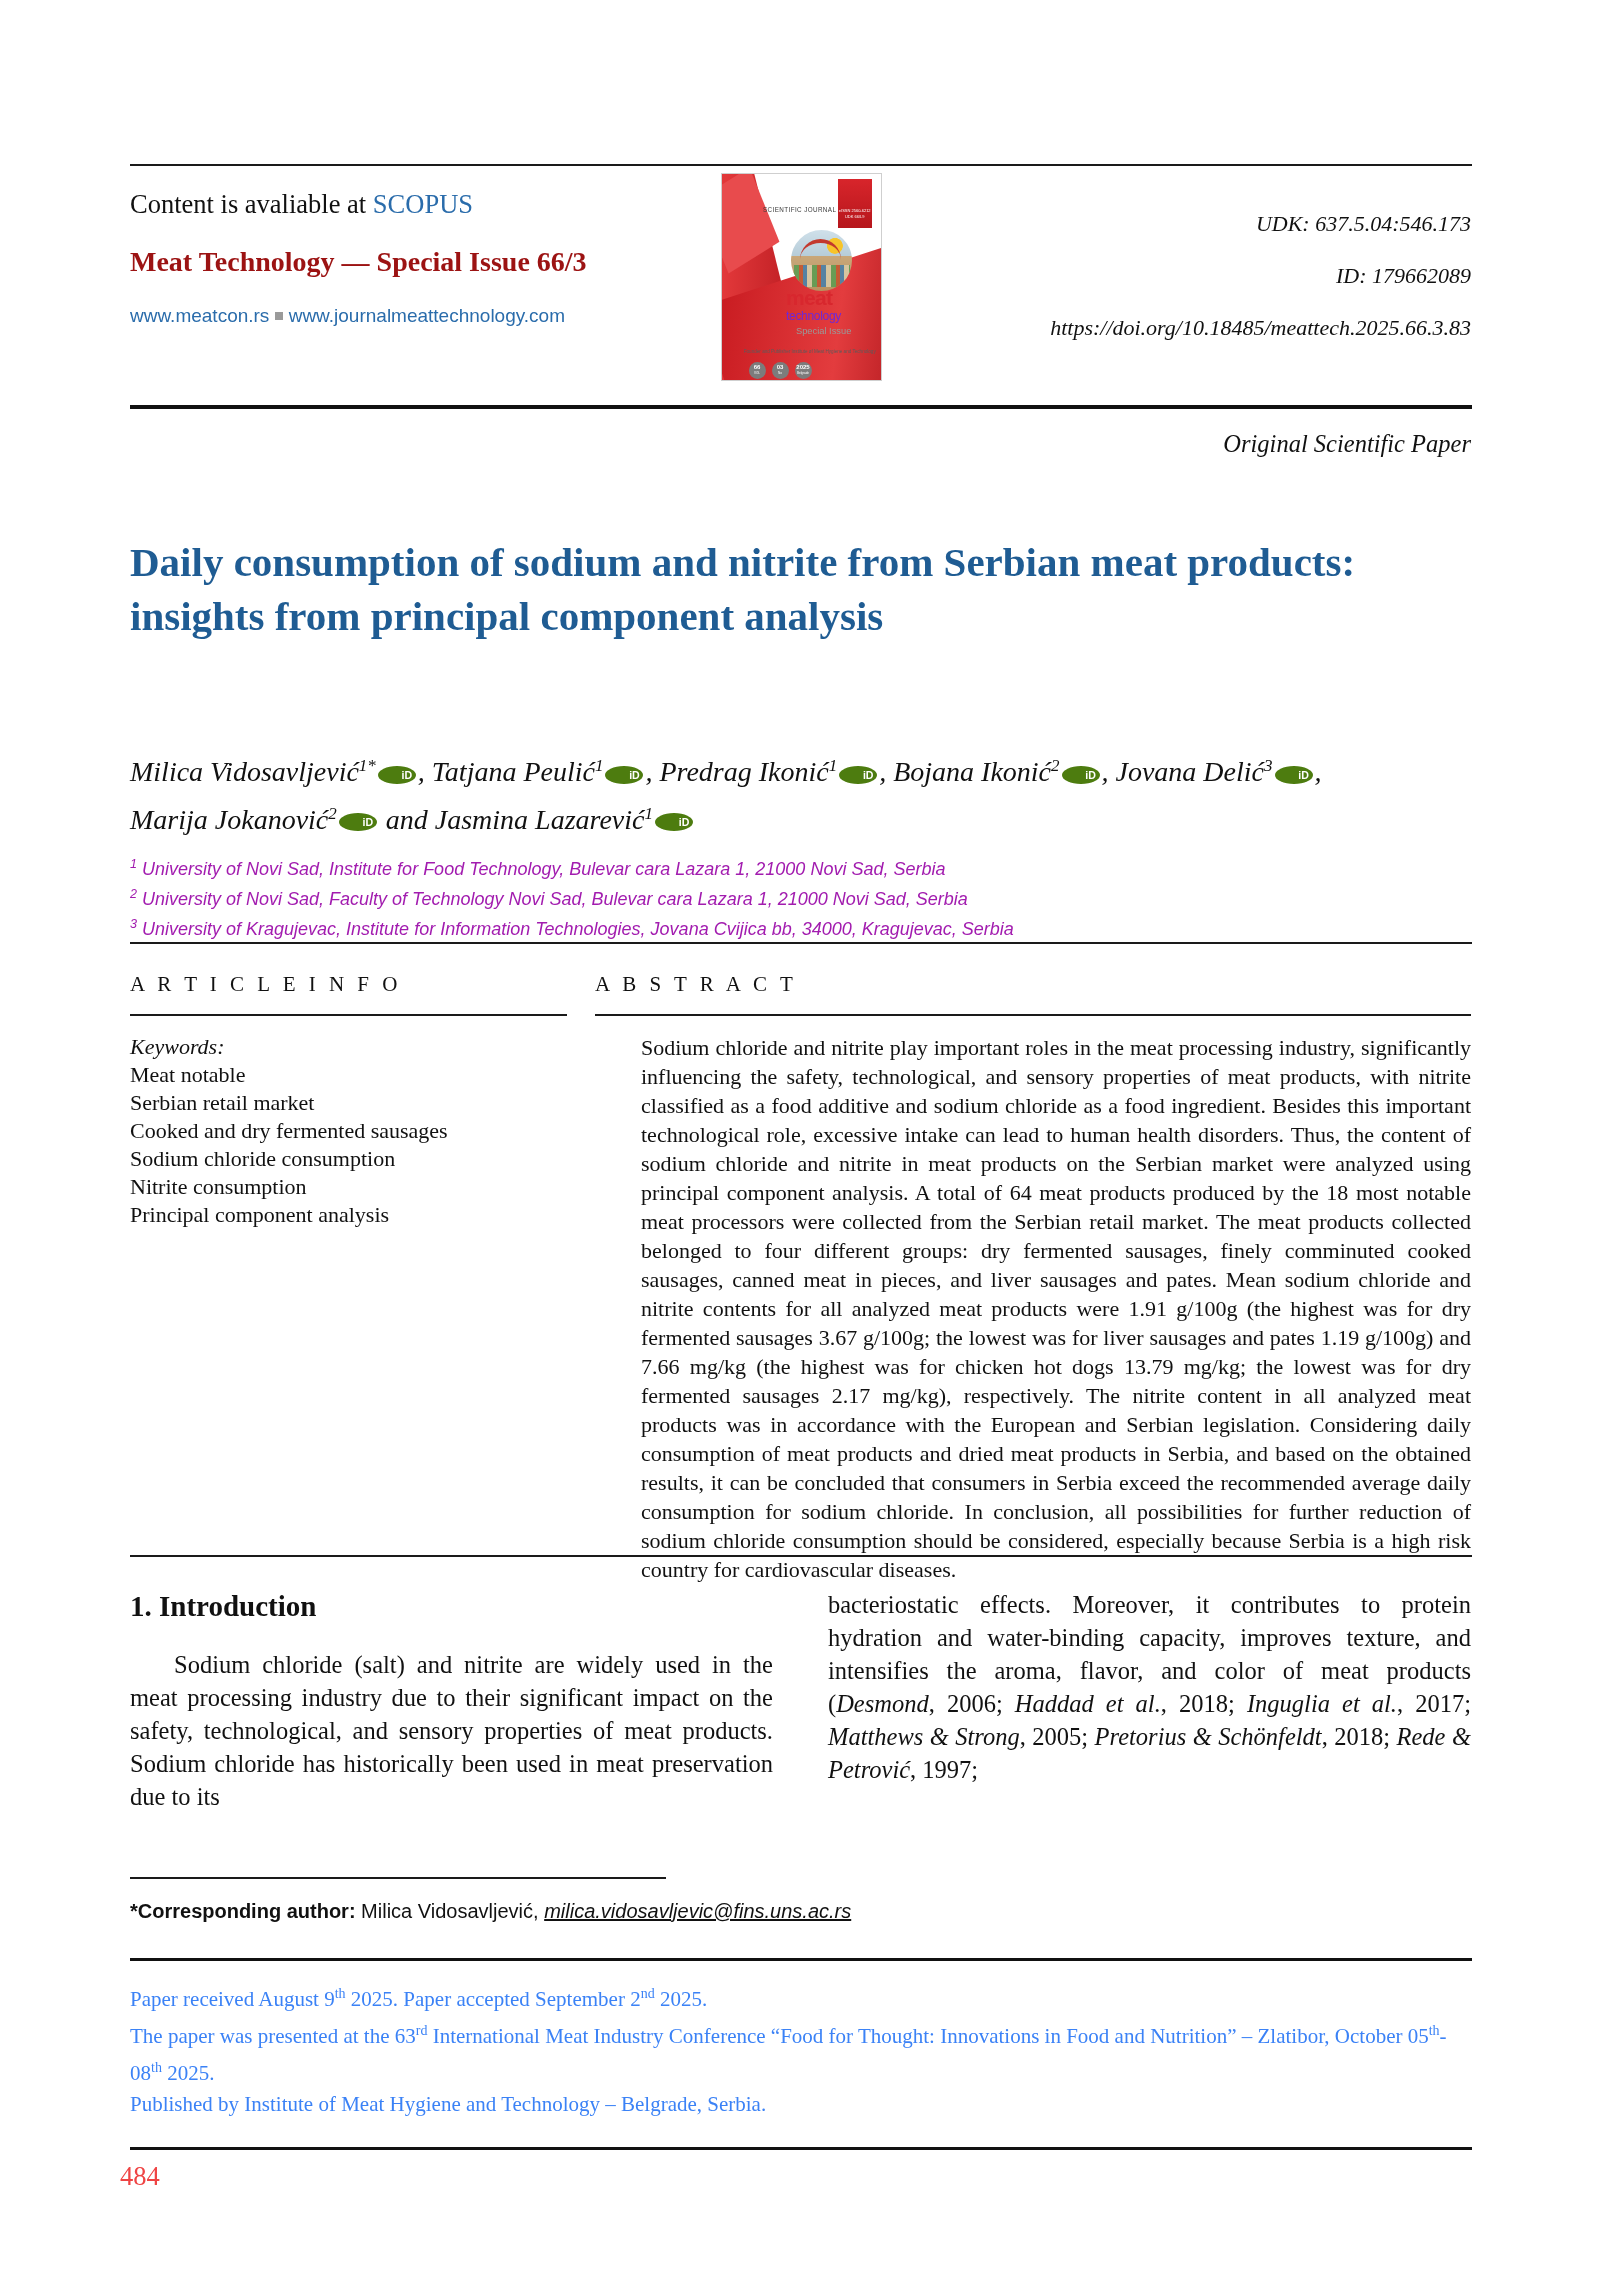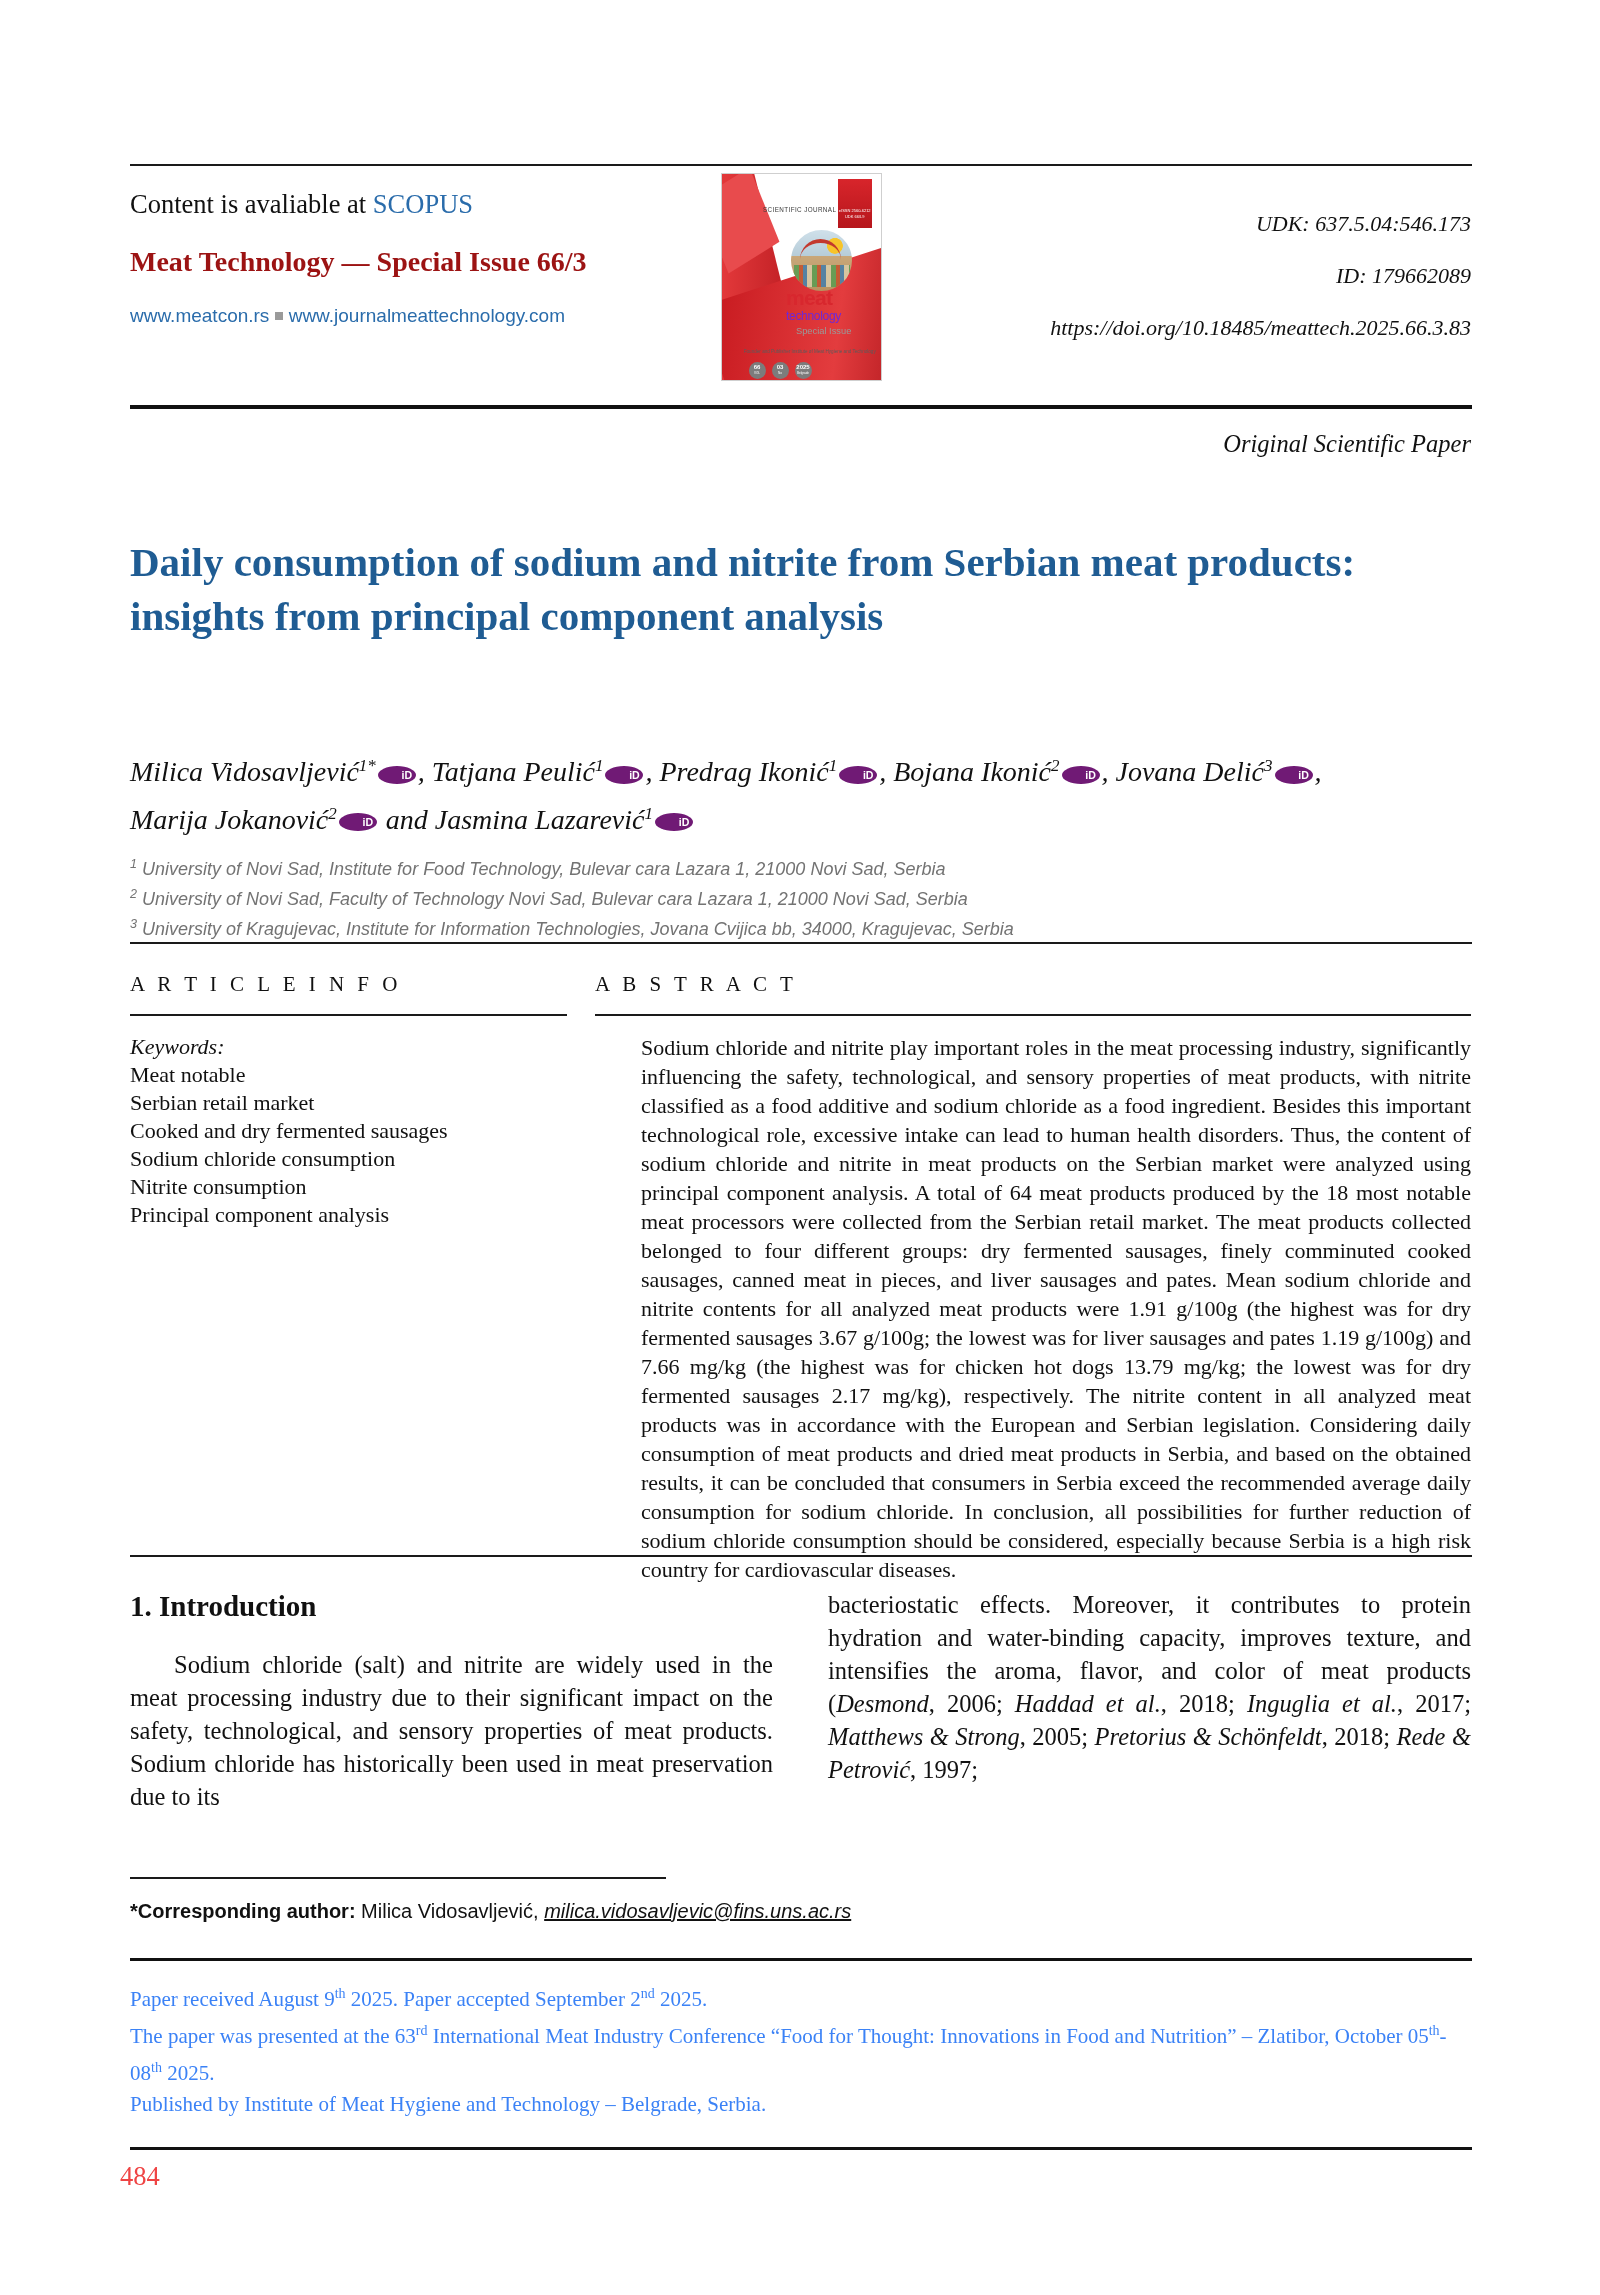--- a/index.html
+++ b/index.html
@@ -247,21 +247,21 @@
     font-style: italic;
     font-size: 28px;
     line-height: 41px;
     color: #111;
   }
   .authors sup { font-size: 17px; }
   .orcid {
     display: inline-block;
     width: 18px; height: 18px;
     border-radius: 50%;
-    background: #701a75;
+    background: #4d7c0f;
     color: #ffffff;
     font-family: "Liberation Sans", sans-serif;
     font-style: normal;
     font-weight: bold;
     font-size: 10.6px;
     line-height: 18px;
     text-align: center;
     vertical-align: 2.6px;
     margin: 0 2px;
     padding-left: 20px;
@@ -269,21 +269,21 @@
 
   
   .affils {
     position: absolute;
     left: 130px; top: 852px;
     width: 1316px;
     font-family: "Liberation Sans", sans-serif;
     font-style: italic;
     font-size: 18px;
     line-height: 25px;
-    color: #737373;
+    color: #a21caf;
   }
   .affils sup { font-size: 12.6px; }
 
   
   .sec-rule-top {
     position: absolute;
     left: 130px; top: 942px;
     width: 1342px; height: 2px;
     background: #1a1a1a;
   }

